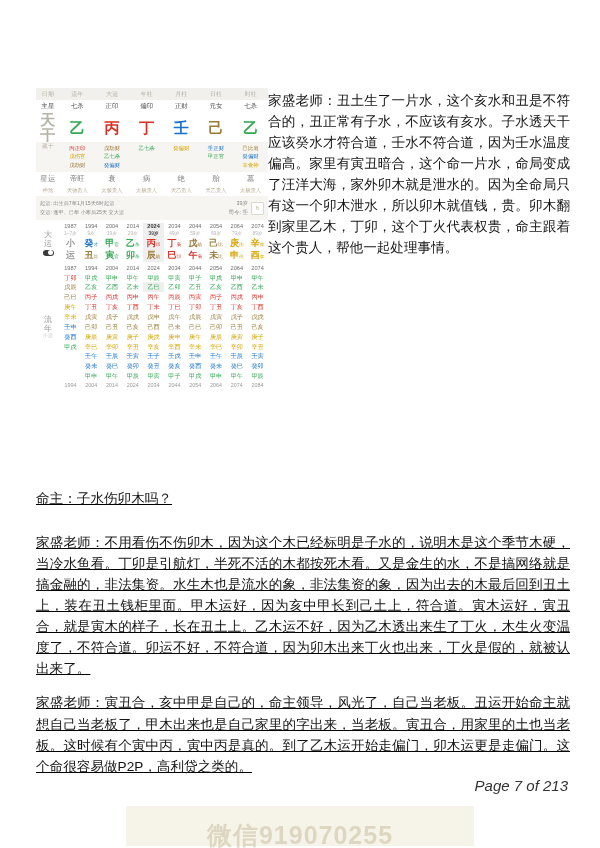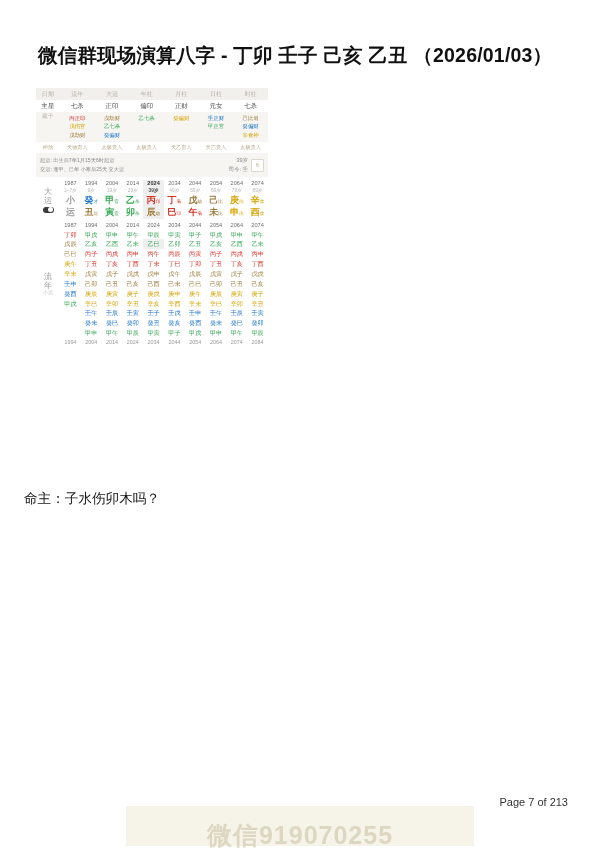--- a/index.html
+++ b/index.html
@@ -118,55 +118,54 @@
   .ln-cell.sel{background:#efefef;}
   .ln-foot{font-size:5.4px;color:#9a9a9a;text-align:center;line-height:1.6;}
 
   
   .txt-col{
     position:absolute;
     left:268px;top:90px;width:302px;
   }
   .full-col{
     position:absolute;
-    left:24px;width:534px;
+    left:36px;width:534px;text-decoration:underline;
   }
   p.para{
     margin:0 0 13px 0;
     font-size:13.6px;
     line-height:1.55;
     color:#141414;
     text-align:justify;
     text-justify:inter-character;
   }
   p.tight{margin-bottom:0;}
   .pagefoot{
-    position:absolute;right:32px;bottom:40px;
-    font-size:11px;color:#333;
+    position:absolute;right:32px;bottom:54px;
+    font-size:15px;color:#333;font-style:italic;
   }
   .watermark{
     position:absolute;left:0;right:0;bottom:-4px;
     text-align:center;
     font-size:25px;font-weight:bold;
     color:#cfc7aa;
     opacity:.62;
     letter-spacing:1px;
     pointer-events:none;
   }
   .wm-band{
     position:absolute;left:126px;bottom:2px;width:348px;height:40px;
     background:#efe9d6;opacity:.55;
   }
 </style>
 </head>
 <body>
 
 <div id="page">
 
-  <div class="doc-title">微信群现场演算八字 - 丁卯 壬子 己亥 乙丑 （2026/01/03）</div>
 
   <div class="chart-card">
 
     <table class="bz-table">
       <tbody>
           <tr class="hdr-row">
         <td class="lbl">日期</td>
         <td>流年</td>
         <td>大运</td>
         <td>年柱</td>
@@ -176,20 +175,29 @@
       </tr>
       <tr class="star-row">
         <td class="lbl">主星</td>
         <td>七杀</td>
         <td>正印</td>
         <td>偏印</td>
         <td>正财</td>
         <td>元女</td>
         <td>七杀</td>
       </tr>
+      <tr class="gan-row">
+        <td class="lbl">天干</td>
+        <td class="c-wood">乙</td>
+        <td class="c-fire">丙</td>
+        <td class="c-fire">丁</td>
+        <td class="c-water">壬</td>
+        <td class="c-earth">己</td>
+        <td class="c-wood">乙</td>
+      </tr>
       <tr class="hidden-row">
         <td class="lbl">藏干</td>
         <td id="hs0">
               <span class="hs c-fire">丙正印</span>
               <span class="hs c-metal">戊伤官</span>
               <span class="hs c-earth">戊劫财</span>
             </td>
         <td id="hs1">
               <span class="hs c-earth">戊劫财</span>
               <span class="hs c-wood">乙七杀</span>
@@ -203,20 +211,29 @@
             </td>
         <td id="hs4">
               <span class="hs c-water">壬正财</span>
               <span class="hs c-wood">甲正官</span>
             </td>
         <td id="hs5">
               <span class="hs c-earth">己比肩</span>
               <span class="hs c-water">癸偏财</span>
               <span class="hs c-metal">辛食神</span>
             </td>
+      </tr>
+      <tr class="xy-row">
+        <td class="lbl">星运</td>
+        <td>帝旺</td>
+        <td>衰</td>
+        <td>病</td>
+        <td>绝</td>
+        <td>胎</td>
+        <td>墓</td>
       </tr>
       <tr class="ss-row">
         <td class="lbl">神煞</td>
         <td>天德贵人</td>
         <td>太极贵人</td>
         <td>太极贵人</td>
         <td>天乙贵人</td>
         <td>天乙贵人</td>
         <td>太极贵人</td>
       </tr>
@@ -442,25 +459,28 @@
           <div class="ln-foot">2044</div>
           <div class="ln-foot">2054</div>
           <div class="ln-foot">2064</div>
           <div class="ln-foot">2074</div>
           <div class="ln-foot">2084</div>
         </div>
     </div>
   </div>
 
   <div class="txt-col">
+    <p class="para">家盛老师：丑土生了一片水，这个亥水和丑是不符合的，丑正常有子水，不应该有亥水。子水透天干应该癸水才符合道，壬水不符合道，因为壬水温度偏高。家里有寅丑暗合，这个命一片水，命局变成了汪洋大海，家外卯木就是泄水的。因为全命局只有这一个卯木泄水，所以卯木就值钱，贵。卯木翻到家里乙木，丁卯，这个丁火代表权贵，命主跟着这个贵人，帮他一起处理事情。</p>
   </div>
 
   <div class="full-col" style="top:488px;">
     <p class="para tight">命主：子水伤卯木吗？</p>
   </div>
 
   <div class="full-col" style="top:532px;">
+    <p class="para">家盛老师：不用看伤不伤卯木，因为这个木已经标明是子水的，说明木是这个季节木硬，当冷水鱼看。丁卯是引航灯，半死不活的木都按死木看。又是金生的水，不是搞网络就是搞金融的，非法集资。水生木也是流水的象，非法集资的象，因为出去的木最后回到丑土上，装在丑土钱柜里面。甲木运好，因为亥中甲长到己土上，符合道。寅木运好，寅丑合，就是寅木的样子，长在丑土上。乙木运不好，因为乙木透出来生了丁火，木生火变温度了，不符合道。卯运不好，不符合道，因为卯木出来丁火也出来，丁火是假的，就被认出来了。</p>
+    <p class="para">家盛老师：寅丑合，亥中甲是自己的，命主领导，风光了，自己当老板。丑运开始命主就想自己当老板了，甲木出来也是自己家里的字出来，当老板。寅丑合，用家里的土也当老板。这时候有个寅中丙，寅中丙是真的。到了乙木运开始走偏门，卯木运更是走偏门。这个命很容易做P2P，高利贷之类的。</p>
   </div>
 
   <div class="pagefoot">Page 7 of 213</div>
   <div class="wm-band"></div>
   <div class="watermark">微信919070255</div>
 </div>
 
 </body></html>

